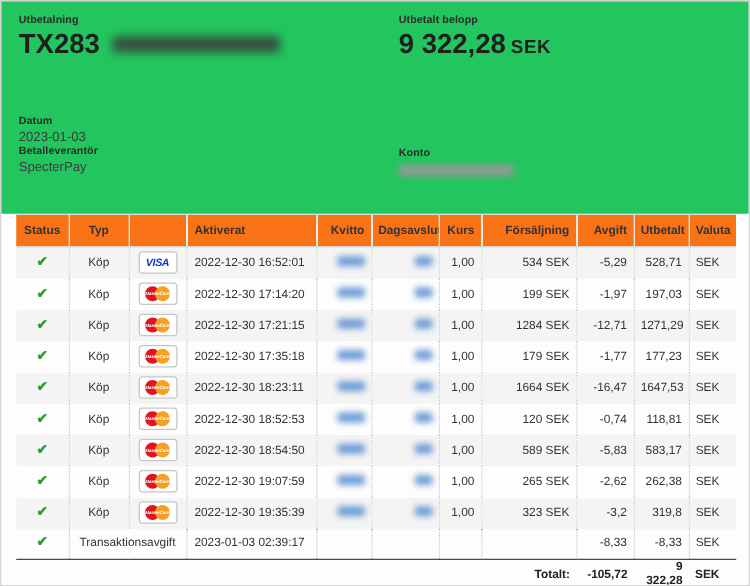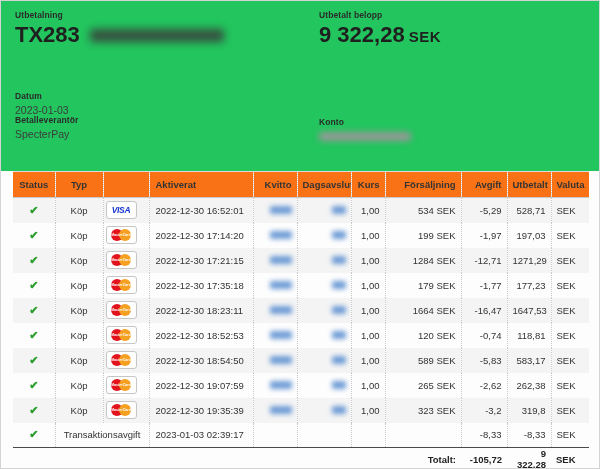--- a/index.html
+++ b/index.html
@@ -40,21 +40,21 @@
     border-top:1px solid #dcdcdc; border-bottom:1px solid #c9c9c9;
     background:#f97316; white-space:nowrap; overflow:hidden;
   }
   tbody td { height:25px; vertical-align:middle; white-space:nowrap; overflow:hidden; }
   tbody tr:nth-child(odd) { background:#f4f4f4; }
   tbody tr:nth-child(even) { background:#fdfdfd; }
   th, td { padding:0 5px; }
   thead th + th, tbody td + td { border-left:1px dotted #c9c9c9; }
   .c-status { text-align:center; }
   .c-typ { text-align:center; }
-  .c-card { padding:0 2px; }
+  .c-card { text-align:center; padding:0 2px; }
   .c-aktiverat { text-align:left; padding:0 0 0 6px; }
   .c-kvitto, .c-dagsavslut, .c-kurs, .c-forsaljning, .c-avgift, .c-utbetalt { text-align:right; }
   .c-valuta { text-align:left; }
   .check { color:#2f9e2f; font-size:11px; font-weight:bold; line-height:1; }
   .cardbox {
     display:inline-flex; align-items:center; justify-content:center;
     width:31px; height:18px; background:#fff; border:1px solid #c6c6c6;
     border-radius:3px; vertical-align:middle;
   }
   .visa-word { font-size:8.5px; font-weight:bold; font-style:italic; color:#1434cb; letter-spacing:-0.3px; }

